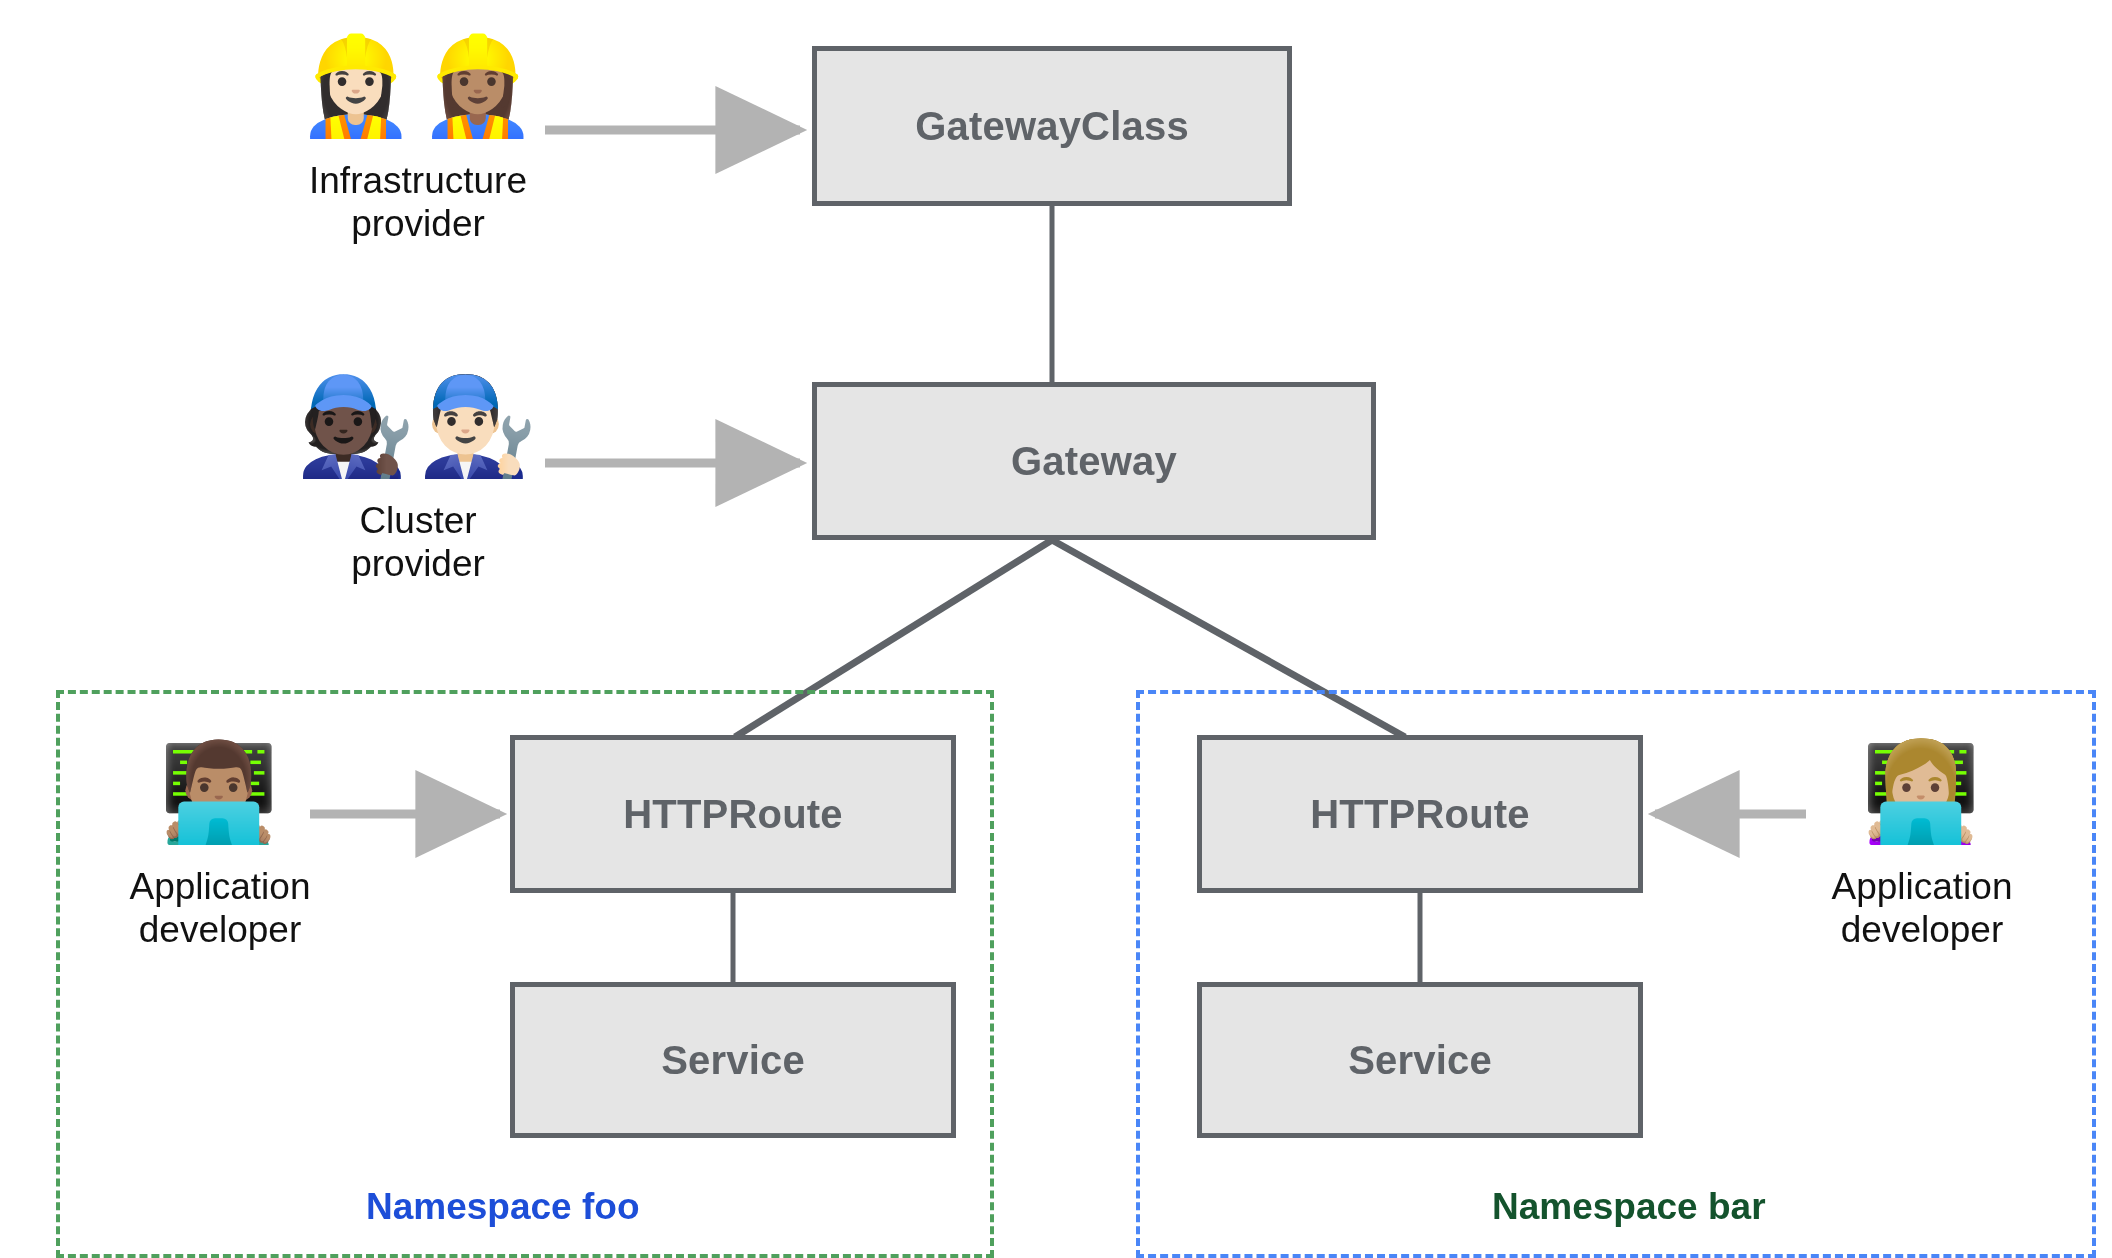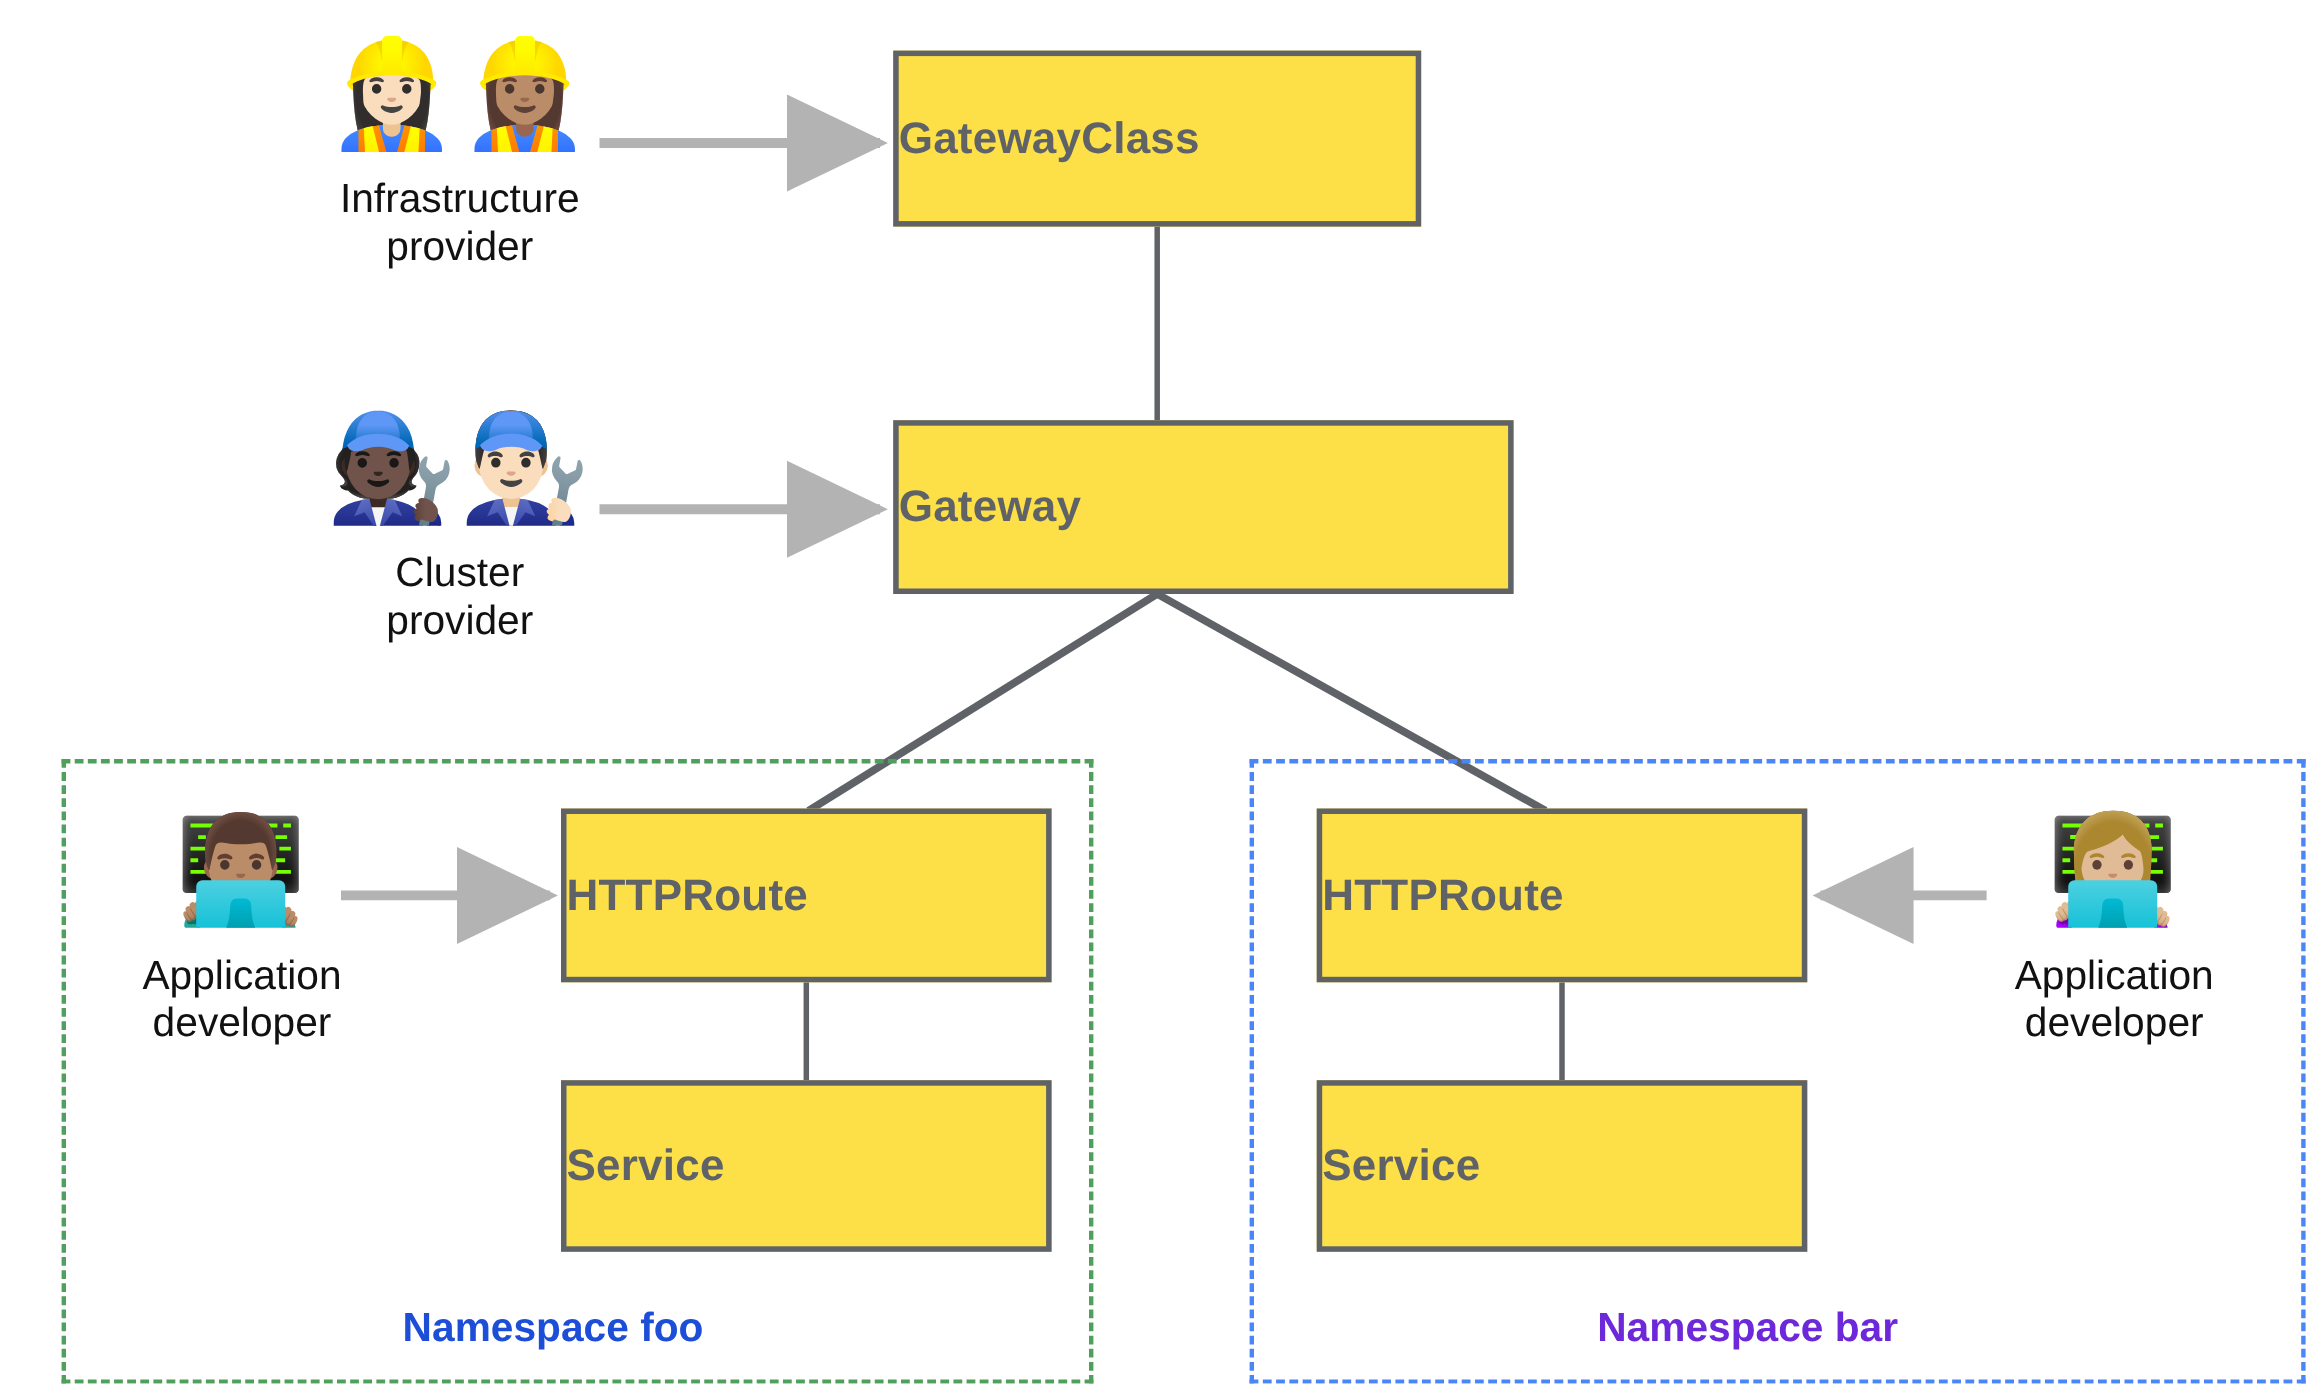--- a/index.html
+++ b/index.html
@@ -24,24 +24,24 @@
     width: 2112px;
     height: 1258px;
     pointer-events: none;
   }
 
   
   .node {
     position: absolute;
     box-sizing: border-box;
     border: 5px solid #5f6368;
-    background: #fde047;
+    background: #e5e5e5;
     display: flex;
     align-items: center;
-    justify-content: flex-start;
+    justify-content: center;
   }
   .node-label {
     color: #5f6368;
     font-weight: bold;
     font-size: 40px;
     letter-spacing: 0.2px;
     white-space: nowrap;
   }
 
   #node-gatewayclass { left: 812px;  top: 46px;  width: 480px; height: 160px; }
@@ -68,21 +68,21 @@
     width: 960px;  height: 568px;
     border-color: #4a86f7;
   }
   .ns-label {
     position: absolute;
     font-size: 37px;
     font-weight: bold;
     white-space: nowrap;
   }
   #ns-foo-label { left: 366px;  top: 1186px; color: #1d4ed8; }
-  #ns-bar-label { left: 1452px; top: 1186px; color: #6d28d9; }
+  #ns-bar-label { left: 1492px; top: 1186px; color: #14532d; }
 
   
   .persona {
     position: absolute;
     display: flex;
     flex-direction: column;
     align-items: center;
     width: 320px;
     text-align: center;
   }

